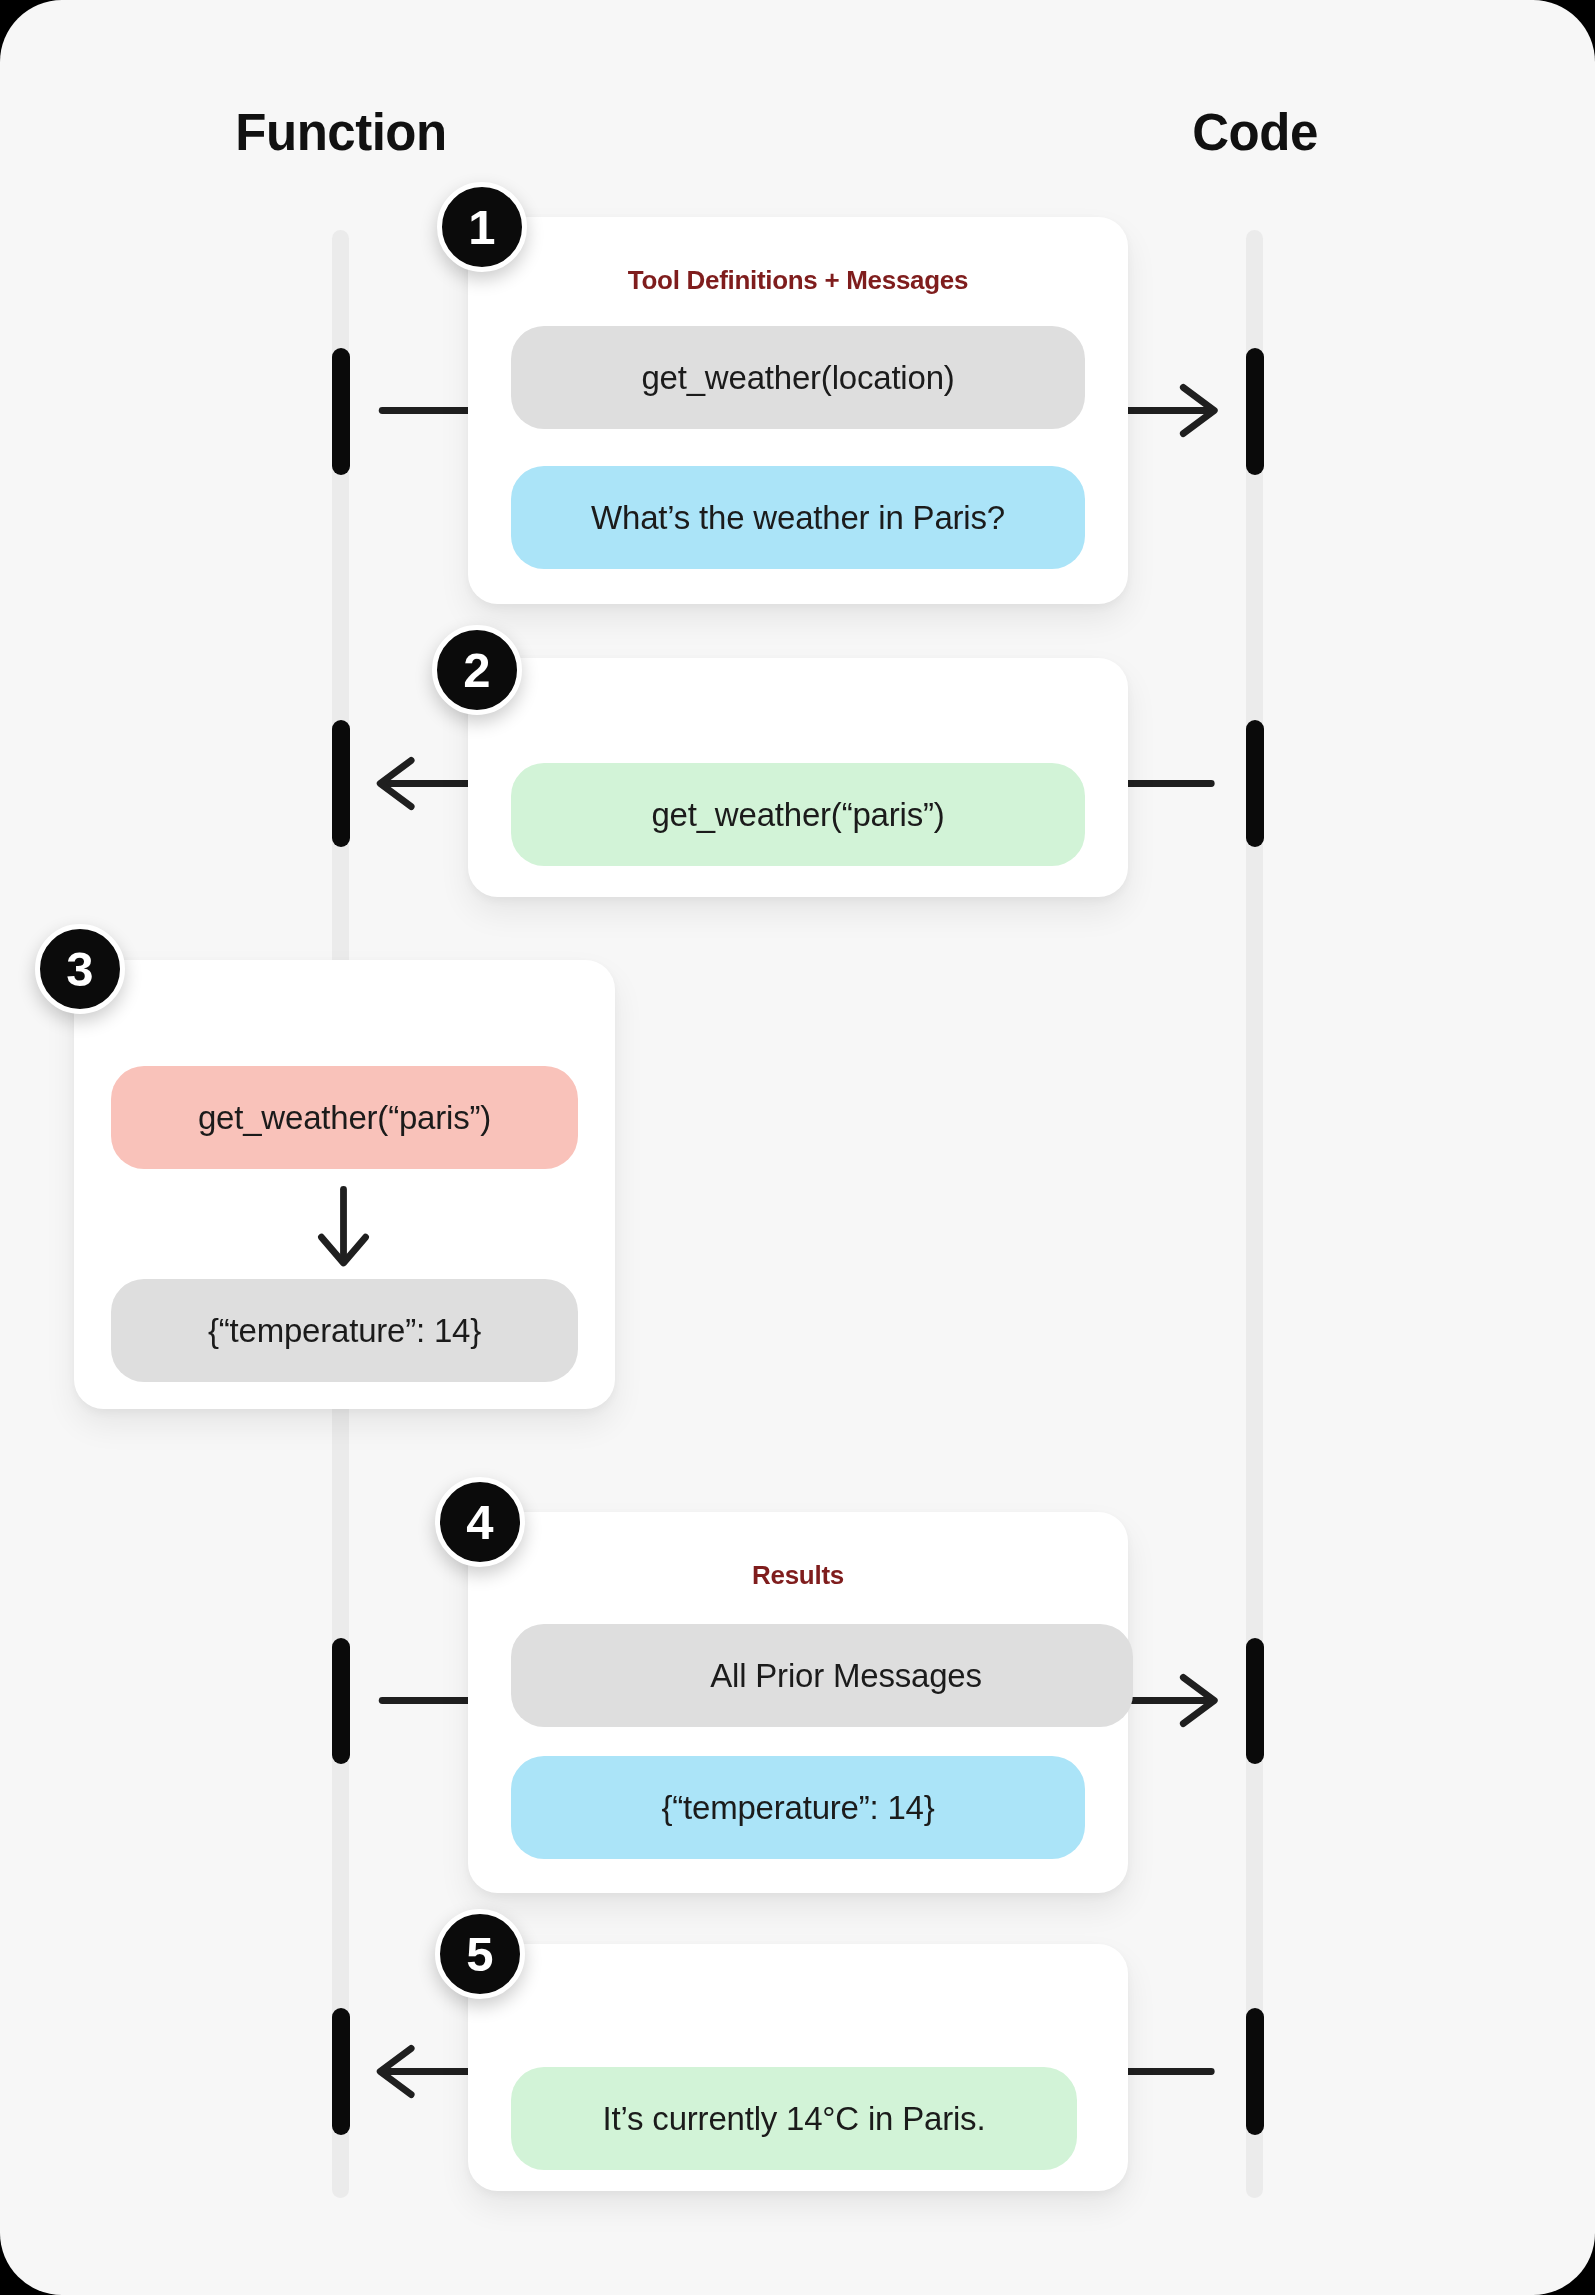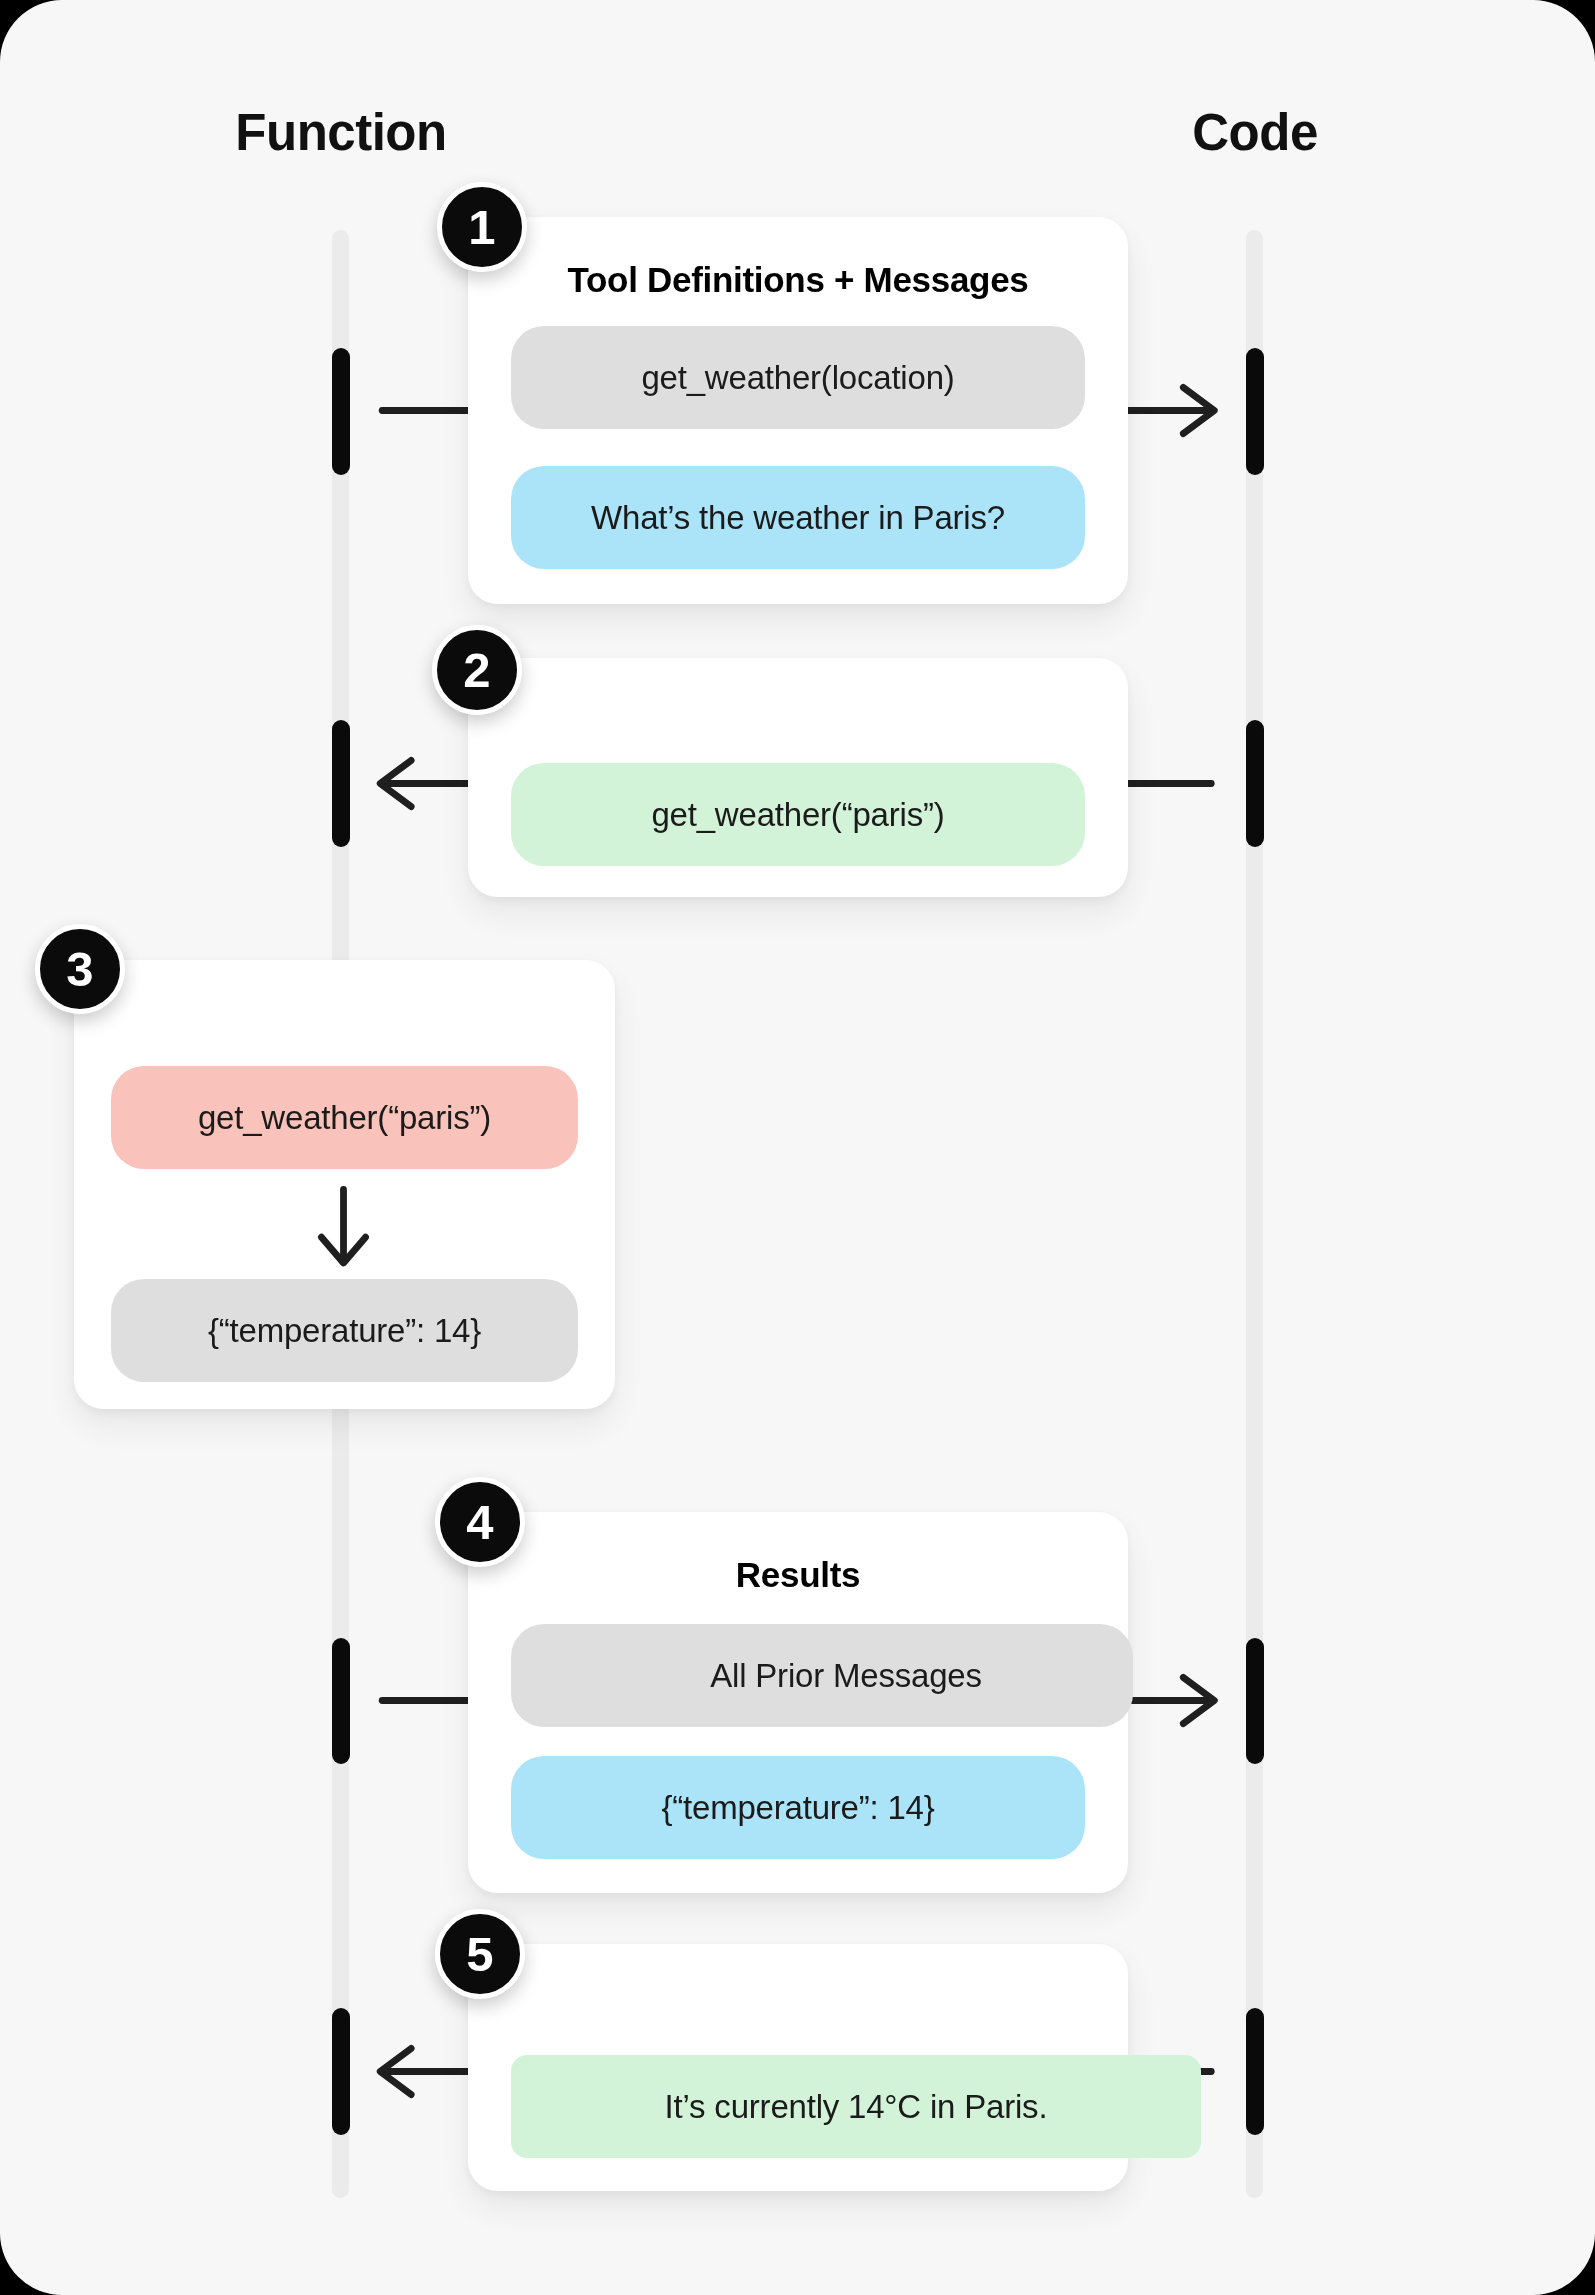--- a/index.html
+++ b/index.html
@@ -13,22 +13,22 @@
   .lifeline{position:absolute;width:17.4px;border-radius:9px;background:#ebebeb;top:230px;height:1968px;z-index:1;}
   .actbar{position:absolute;width:18px;border-radius:9px;background:#0a0a0a;z-index:2;}
 
   .arrow{position:absolute;z-index:2;}
   .arrow svg{display:block;}
   .arrow line,.arrow polyline{stroke:#1f1f1f;stroke-width:13;fill:none;
               stroke-linecap:round;stroke-linejoin:round;}
 
   .card{position:absolute;background:#fff;border-radius:29.5px;z-index:3;
         box-shadow:0 16px 32px rgba(0,0,0,.07),0 3.2px 8.4px rgba(0,0,0,.04);}
-  .card-title{position:absolute;left:0;right:0;text-align:center;font-size:35px;font-weight:600;
-        color:#000000;letter-spacing:-0.3px;white-space:nowrap;transform:translateY(-50%);}
+  .card-title{position:absolute;left:0;right:0;text-align:center;font-size:26px;font-weight:600;
+        color:#7f1d1d;letter-spacing:-0.3px;white-space:nowrap;transform:translateY(-50%);}
   .pill{position:absolute;border-radius:33px;display:flex;align-items:center;justify-content:center;
         font-size:33px;font-weight:500;color:#1b1b1b;letter-spacing:-0.2px;white-space:nowrap;}
 
   .badge{position:absolute;width:80px;height:80px;border-radius:50%;background:#0b0b0b;
          border:5.8px solid #ffffff;box-shadow:0 7.4px 18px rgba(0,0,0,.20);z-index:4;
          display:flex;align-items:center;justify-content:center;transform:translate(-50%,-50%);}
   .badge span{color:#fff;font-size:49px;font-weight:700;line-height:1;}
 </style>
 </head>
 <body>
@@ -97,21 +97,21 @@
     <div class="pill" style="left: 37px; top: 319px; width: 467px; height: 103px; background: rgb(222, 222, 222);">{“temperature”: 14}</div>
   </div>
 
   <div class="card" style="left:468px;top:1512px;width:660px;height:381px;">
     <div class="card-title" style="top:63px;">Results</div>
     <div class="pill" style="left: 43px; top: 112px; width: 574px; height: 103px; background: rgb(222, 222, 222); padding-left: 48px;">All Prior Messages</div>
     <div class="pill" style="left: 43px; top: 244px; width: 574px; height: 103px; background: rgb(171, 228, 248);">{“temperature”: 14}</div>
   </div>
 
   <div class="card" style="left:468px;top:1944px;width:660px;height:247px;">
-    <div class="pill" style="left: 43px; top: 111px; width: 690px; height: 103px; background: rgb(210, 243, 215); border-radius: 16px;">It’s currently 14°C in Paris.</div>
+    <div class="pill" style="left: 43px; top: 123px; width: 566px; height: 103px; background: rgb(210, 243, 215);">It’s currently 14°C in Paris.</div>
   </div>
 
   <div class="badge" style="left:482px;top:227px;">
       <span>1</span>
     </div>
   <div class="badge" style="left:477px;top:670px;">
       <span>2</span>
     </div>
   <div class="badge" style="left:80px;top:969px;">
       <span>3</span>

